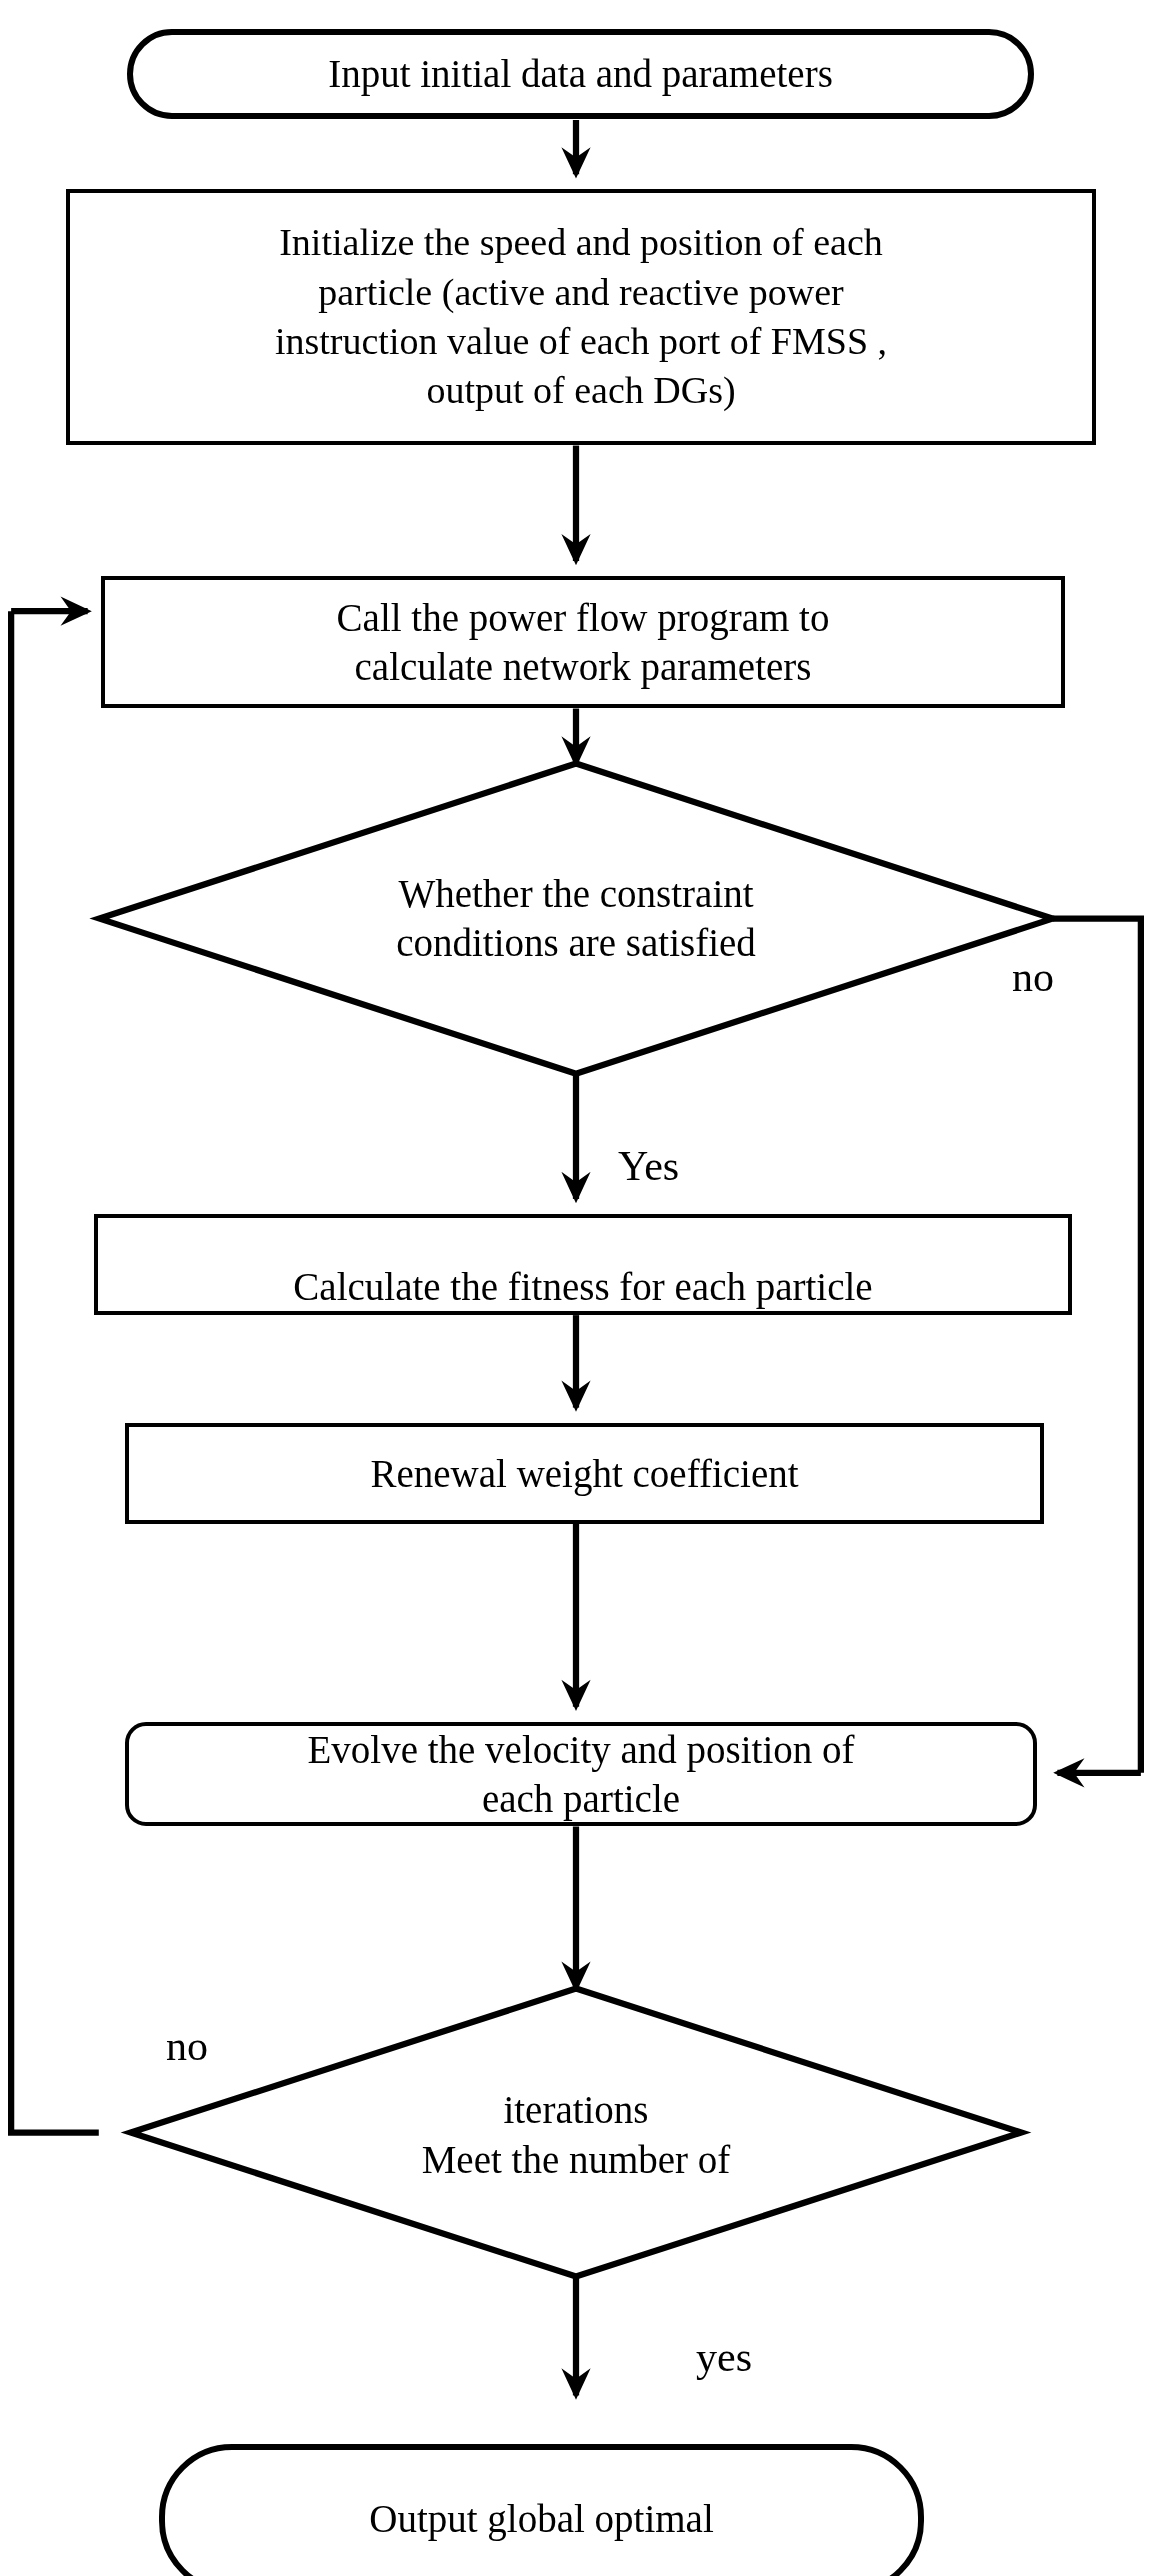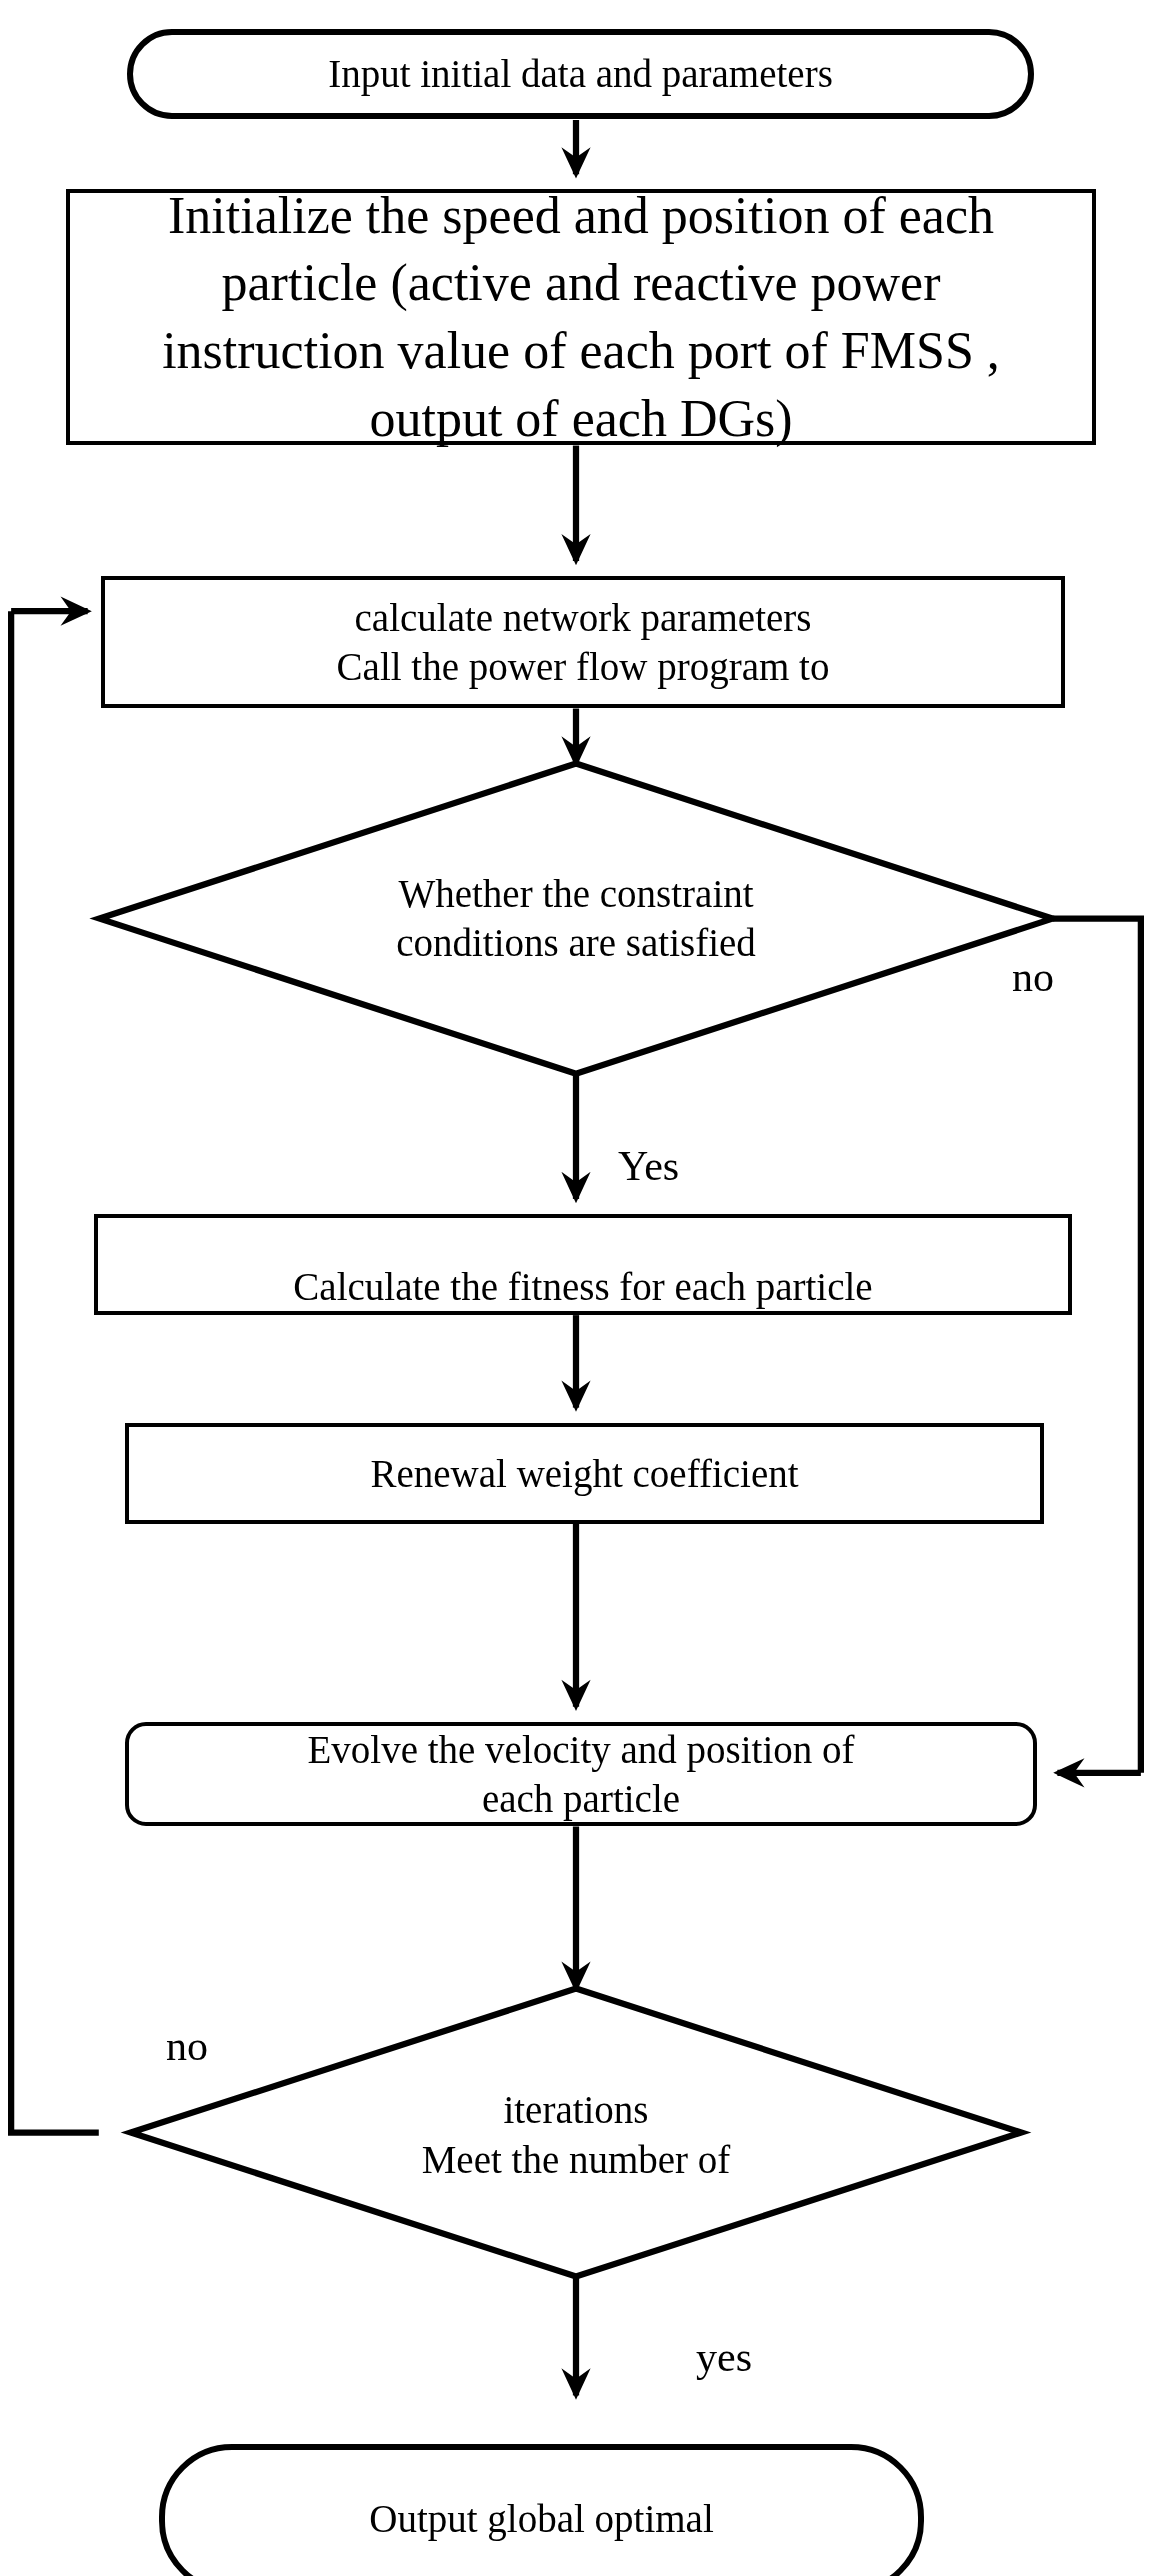--- a/index.html
+++ b/index.html
@@ -10,21 +10,21 @@
   svg.layer{position:absolute;left:0;top:0;width:1152px;height:2576px;}
   .node{position:absolute;display:flex;align-items:center;justify-content:center;
         text-align:center;box-sizing:border-box;}
   .node .txt{width:100%;padding:0 9.7px;box-sizing:border-box;}
   .rect{border:4.9px solid #000;background:#fff;}
   .term{border:6.3px solid #000;background:#fff;}
   .diamond-label{position:absolute;display:flex;align-items:center;
         justify-content:center;text-align:center;pointer-events:none;}
   .edge-label{position:absolute;white-space:nowrap;}
   .f56{font-size:39px;line-height:1.26;}
-  .f54{font-size:52px;line-height:1.30;justify-content:center;}
+  .f54{font-size:38px;line-height:1.30;justify-content:center;}
   .f52{font-size:42px;line-height:1.30;}
 </style>
 </head>
 <body>
 
 <div id="stage">
 
   <svg class="layer" viewBox="0 0 1656 3702">
     <defs>
 
@@ -81,22 +81,22 @@
     <div class="txt">
       <div>Initialize the speed and position of each</div>
       <div>particle (active and reactive power</div>
       <div>instruction value of each port of FMSS ,</div>
       <div>output of each DGs)</div>
     </div>
   </div>
 
   <div class="node rect f56" style="left:101px;top:576px;width:964px;height:132px;">
     <div class="txt">
+      <div>Call the power flow program to</div>
       <div>calculate network parameters</div>
-      <div>Call the power flow program to</div>
     </div>
   </div>
 
   <div class="diamond-label f56" style="left:221px;top:838px;width:710px;height:160px;">
     <div class="txt">
       <div>Whether the constraint</div>
       <div>conditions are satisfied</div>
     </div>
   </div>
 

